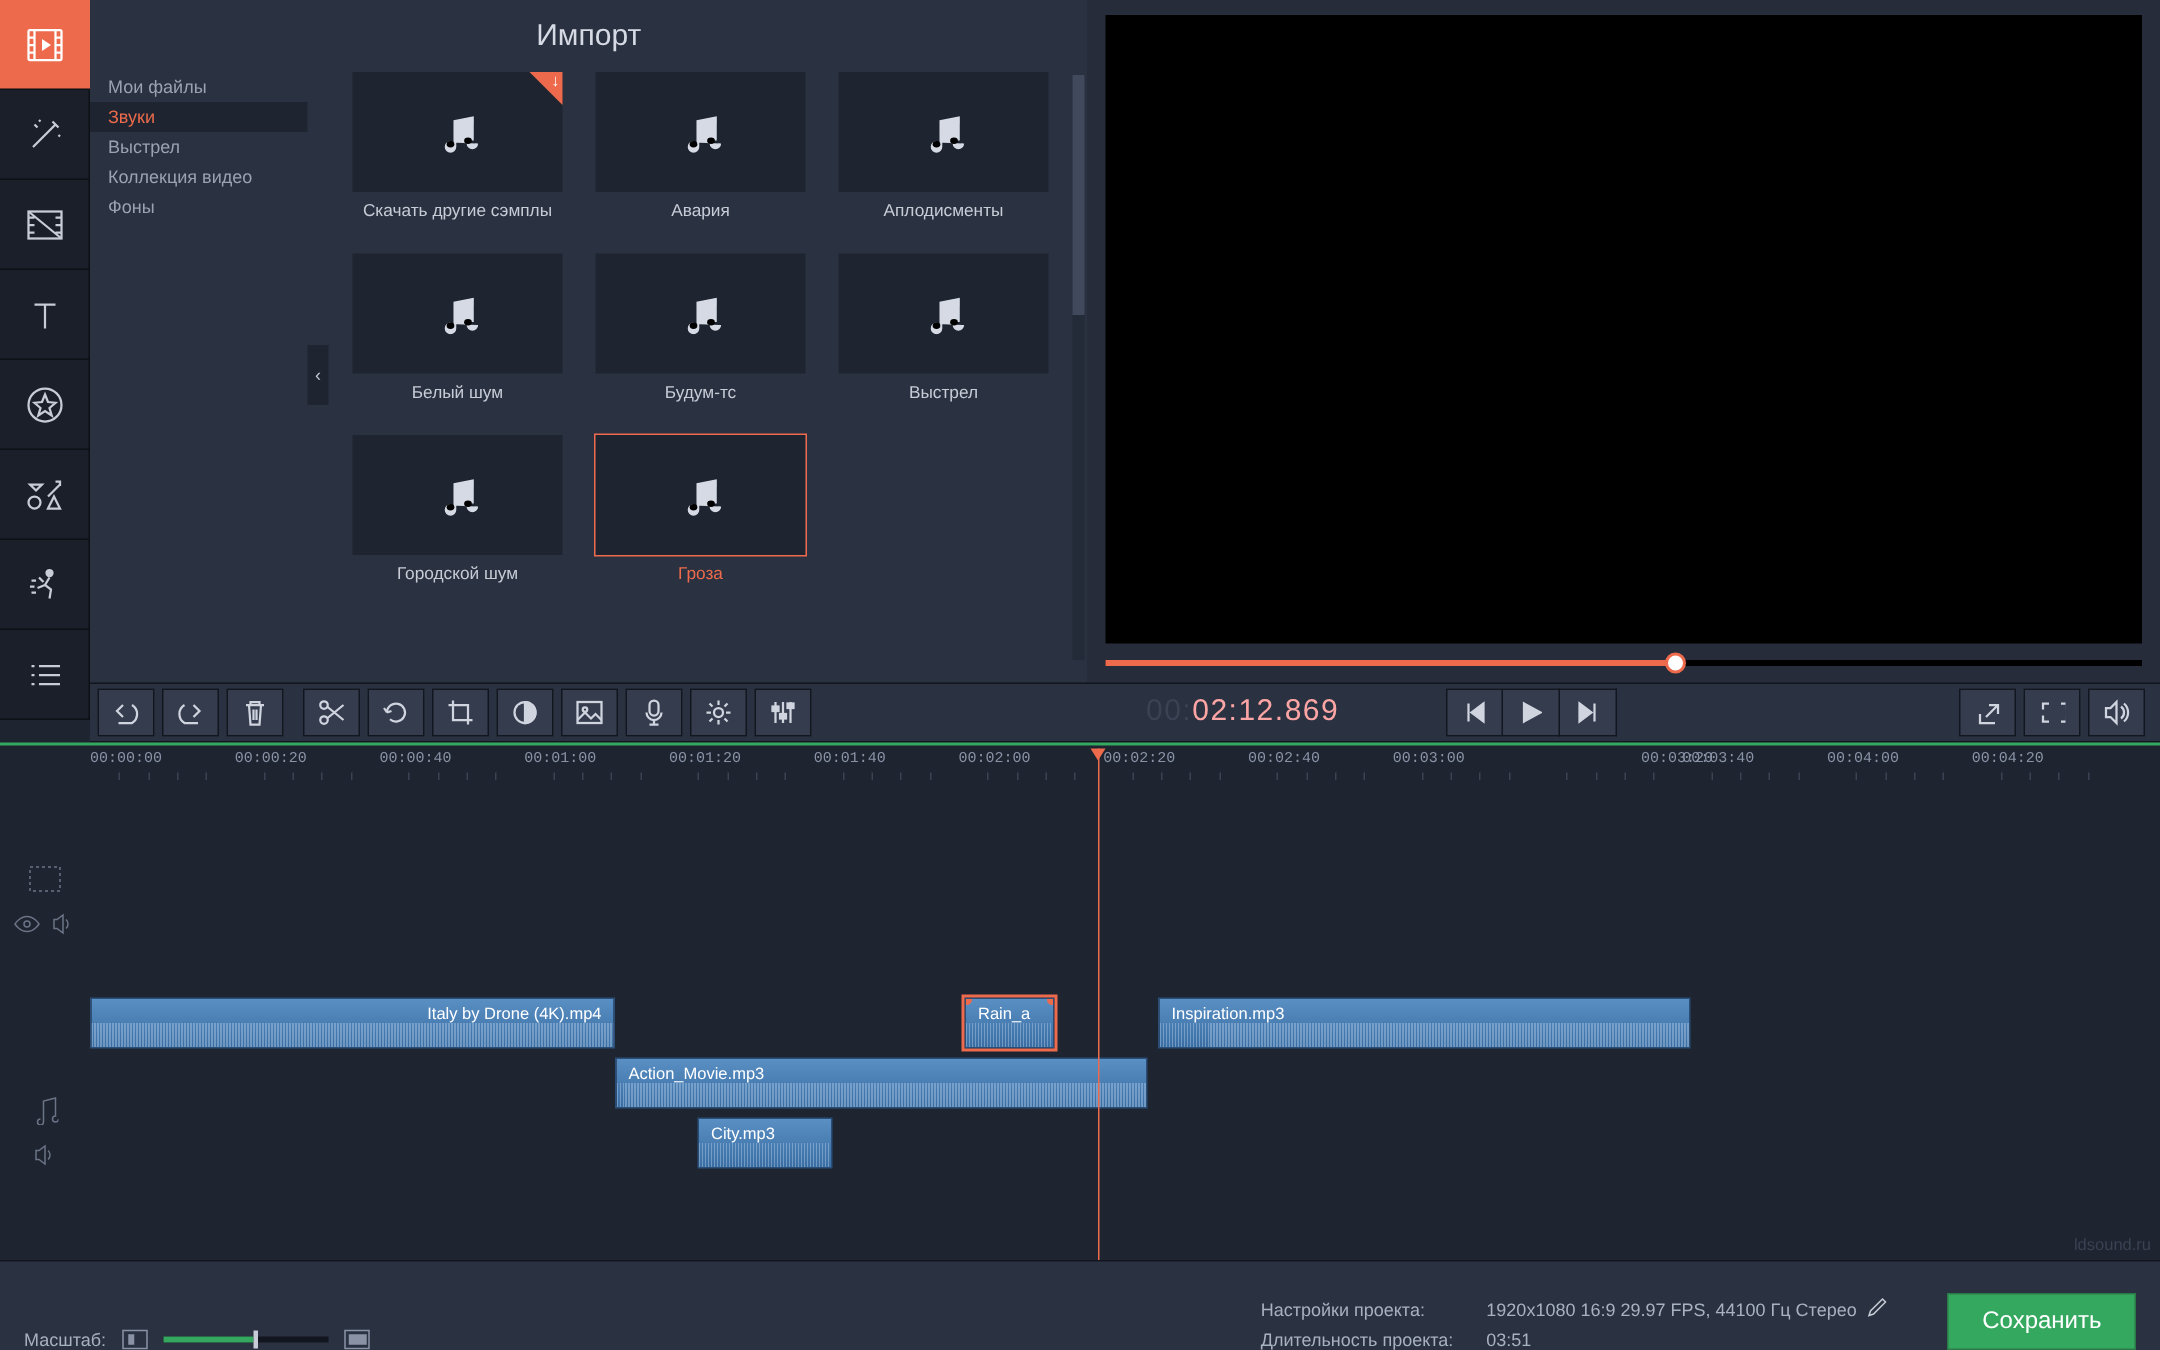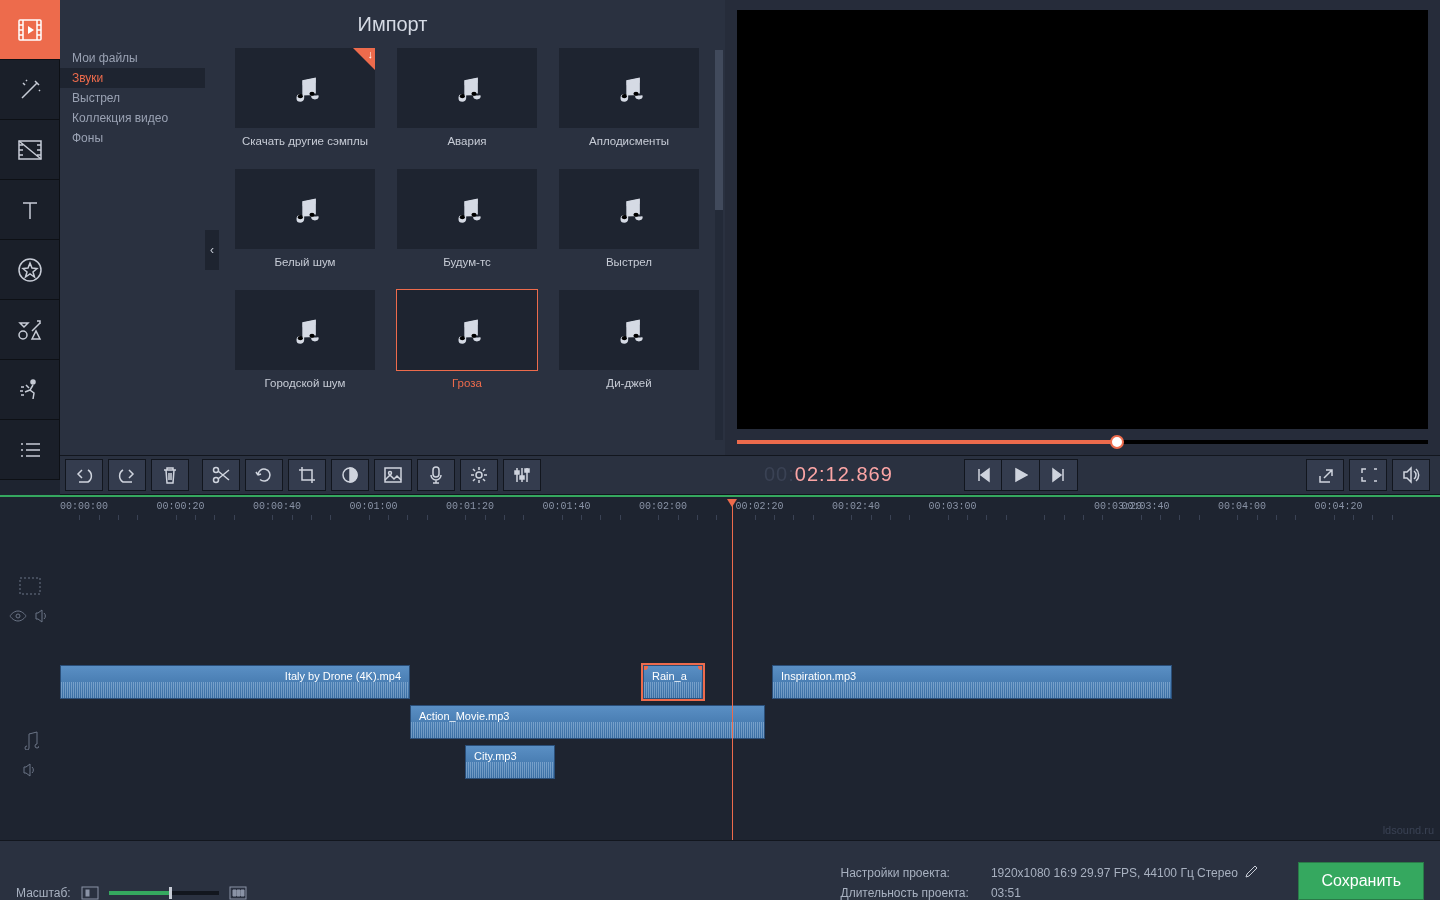--- a/index.html
+++ b/index.html
@@ -241,31 +241,20 @@
             <div class="tile">
               <div class="thumb sel">
                 <svg class="note" viewBox="0 0 24 24">
                   <path d="M8 18a2.5 2.5 0 1 0 2.5 2.5V6l10-2v12a2.5 2.5 0 1 0 2.5 2.5" fill="none" stroke="#d5dae4" stroke-width="1.6"></path>
                   <ellipse cx="8" cy="19" rx="2.2" ry="1.8"></ellipse>
                   <ellipse cx="18" cy="17" rx="2.2" ry="1.8"></ellipse>
                   <path d="M10.5 6l10-2v3l-10 2z"></path>
                 </svg>
               </div>
               <div class="cap sel">Гроза</div>
-            </div>
-            <div class="tile">
-              <div class="thumb">
-                <svg class="note" viewBox="0 0 24 24">
-                  <path d="M8 18a2.5 2.5 0 1 0 2.5 2.5V6l10-2v12a2.5 2.5 0 1 0 2.5 2.5" fill="none" stroke="#d5dae4" stroke-width="1.6"></path>
-                  <ellipse cx="8" cy="19" rx="2.2" ry="1.8"></ellipse>
-                  <ellipse cx="18" cy="17" rx="2.2" ry="1.8"></ellipse>
-                  <path d="M10.5 6l10-2v3l-10 2z"></path>
-                </svg>
-              </div>
-              <div class="cap">Ди-джей</div>
             </div>
           </div>
         </div>
     </div>
     <div class="vsb">
         <div class="th"></div>
       </div>
   </div>
 
   <div class="preview">
@@ -484,21 +473,21 @@
           </svg>
         </div>
       <div class="ico" style="top:220px">
           <svg width="16" height="14" stroke="#6b7486" fill="none">
             <path d="M2 4h2l4-3v12l-4-3H2zM10 4a4 4 0 0 1 0 6"></path>
           </svg>
         </div>
     </div>
   <div class="clip" style="left: 0px; top: 130px; width: 350px; text-align: right;"><span>Italy by Drone (4K).mp4</span><div class="wave"></div></div>
       <div class="clip sel" style="left: 583px; top: 130px; width: 60px;"><span>Rain_a</span><div class="wave"></div><div class="hdl" style="left:-3px"></div><div class="hdl" style="right:-3px"></div></div>
-      <div class="clip" style="left: 712px; top: 130px; width: 400px;"><span>Inspiration.mp3</span><div class="wave"></div></div>
+      <div class="clip" style="left: 712px; top: 130px; width: 355px;"><span>Inspiration.mp3</span><div class="wave"></div></div>
       <div class="clip" style="left: 350px; top: 170px; width: 355px;"><span>Action_Movie.mp3</span><div class="wave"></div></div>
       <div class="clip" style="left: 405px; top: 210px; width: 90px;"><span>City.mp3</span><div class="wave"></div></div>
     </div>
   <div class="playhead" id="playhead" style="left: 732.06px;"></div>
 </div>
 
 <div class="foot">
   <div class="zoom">
     <span>Масштаб:</span>
     <svg width="18" height="14" stroke="#8a93a6" fill="none">

